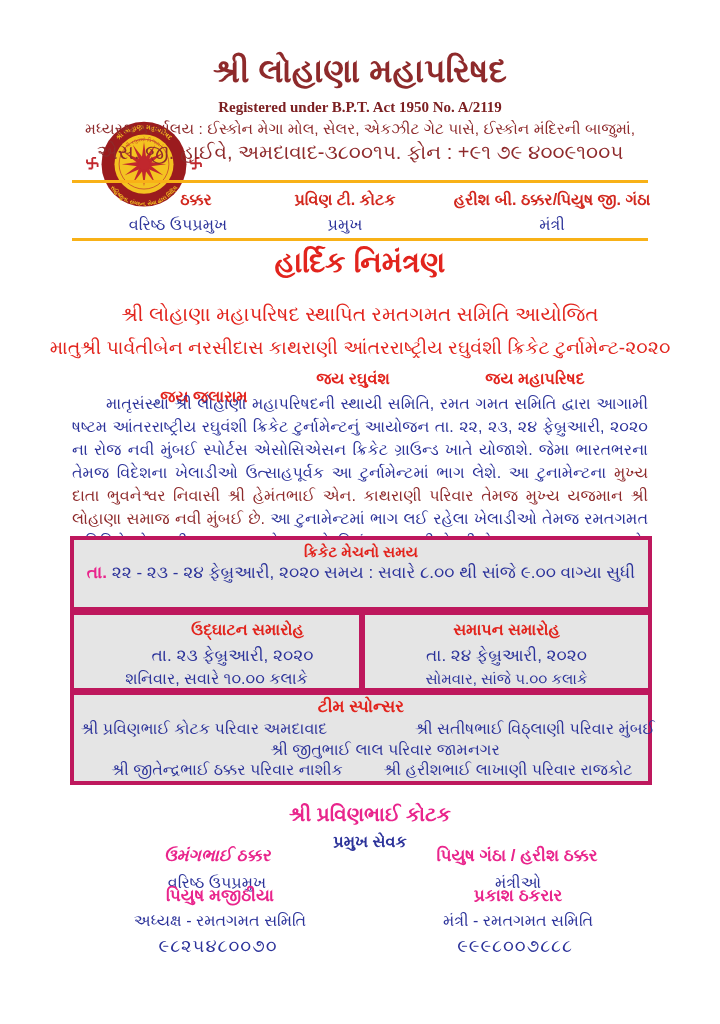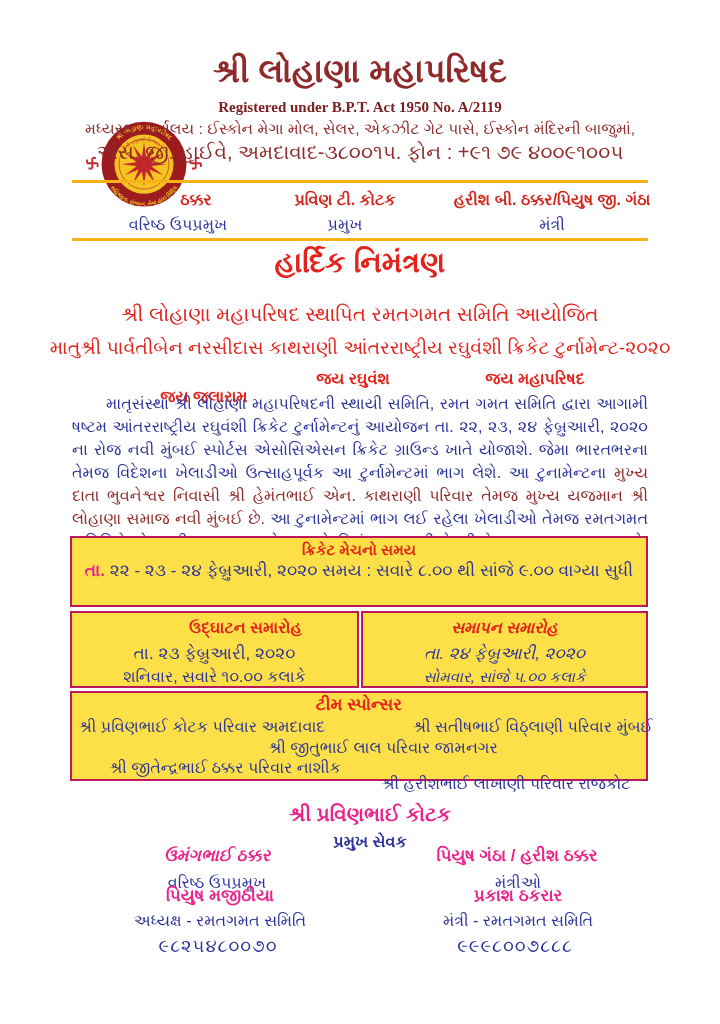--- a/index.html
+++ b/index.html
@@ -19,21 +19,21 @@
   .bluelink{color:#1d3bb0;}
   .serif{font-family:"Liberation Serif",serif;}
   .b{font-weight:bold;}
   .rule{position:absolute;left:72px;width:576px;height:3px;background:#f8b117;}
   .para{
     position:absolute;left:72px;top:392px;width:576px;
     font-size:16px;line-height:23px;text-align:justify;text-indent:34px;
     color:#2c339a;margin:0;
   }
   .para .hl{color:#8e2a2b;}
-  .rbox{position:absolute;border:2px solid #be185d;background:#fde047;}
+  .rbox{position:absolute;border:4px solid #be185d;background:#e5e5e5;}
   .boxtitle{position:absolute;left:0;width:100%;text-align:center;font-weight:bold;color:#e2241d;white-space:nowrap;}
   .boxline{position:absolute;left:0;width:100%;text-align:center;color:#2c339a;white-space:nowrap;}
   .sponsor{position:absolute;transform:translateX(-50%);color:#2c339a;font-size:16px;white-space:nowrap;}
   .logo{position:absolute;left:84px;top:110px;}
 </style>
 </head>
 <body>
 
 <div class="page">
 
@@ -113,37 +113,37 @@
 
   <div class="rbox" style="left:70px;top:536px;width:574px;height:67px;">
     <div class="boxtitle" style="top:3px;font-size:15px;">ક્રિકેટ મેચનો સમય</div>
     <div class="boxline" style="top:23px;font-size:17px;">
       <span class="pink b">તા.</span><span> ૨૨ - ૨૩ - ૨૪ ફેબ્રુઆરી, ૨૦૨૦ સમય : સવારે ૮.૦૦ થી સાંજે ૯.૦૦ વાગ્યા સુધી</span>
     </div>
   </div>
 
   <div class="rbox" style="left:70px;top:611px;width:285px;height:73px;">
     <div class="boxtitle" style="top:6px;font-size:16px;padding-left:31px;">ઉદ્ઘાટન સમારોહ</div>
-    <div class="boxline" style="top:31px;font-size:17px;">તા. ૨૩ ફેબ્રુઆરી, ૨૦૨૦</div>
+    <div class="boxline" style="top:31px;font-size:17px;padding-left:16px;">તા. ૨૩ ફેબ્રુઆરી, ૨૦૨૦</div>
     <div class="boxline" style="top:55px;font-size:16px;">શનિવાર, સવારે ૧૦.૦૦ કલાકે</div>
   </div>
 
-  <div class="rbox" style="left:361px;top:611px;width:283px;height:73px;font-style:italic;">
+  <div class="rbox" style="left:361px;top:611px;width:283px;height:73px;">
     <div class="boxtitle" style="top:6px;font-size:16px;">સમાપન સમારોહ</div>
     <div class="boxline" style="top:31px;font-size:17px;">તા. ૨૪ ફેબ્રુઆરી, ૨૦૨૦</div>
     <div class="boxline" style="top:55px;font-size:15px;">સોમવાર, સાંજે ૫.૦૦ કલાકે</div>
   </div>
 
   <div class="rbox" style="left:70px;top:691px;width:574px;height:86px;">
     <div class="boxtitle" style="top:2px;font-size:17px;">ટીમ સ્પોન્સર</div>
     <div class="sponsor" style="left:130px;top:25px;">શ્રી પ્રવિણભાઈ કોટક પરિવાર અમદાવાદ</div>
     <div class="sponsor" style="left:461px;top:25px;">શ્રી સતીષભાઈ વિઠ્લાણી પરિવાર મુંબઈ</div>
     <div class="sponsor" style="left:311px;top:46px;">શ્રી જીતુભાઈ લાલ પરિવાર જામનગર</div>
     <div class="sponsor" style="left:153px;top:66px;">શ્રી જીતેન્દ્રભાઈ ઠક્કર પરિવાર નાશીક</div>
-    <div class="sponsor" style="left:434px;top:82px;">શ્રી હરીશભાઈ લાખાણી પરિવાર રાજકોટ</div>
+    <div class="sponsor" style="left:434px;top:66px;">શ્રી હરીશભાઈ લાખાણી પરિવાર રાજકોટ</div>
   </div>
 
   <div class="cx pink b" style="left:370px;top:803px;font-size:20px;">શ્રી પ્રવિણભાઈ કોટક</div>
   <div class="cx navy b" style="left:370px;top:833px;font-size:16px;">પ્રમુખ સેવક</div>
 
   <div class="cx pink b" style="left:217px;top:846px;font-size:17px;font-style:italic;">ઉમંગભાઈ ઠક્કર</div>
   <div class="cx navy" style="left:217px;top:874px;font-size:16px;">વરિષ્ઠ ઉપપ્રમુખ</div>
 
   <div class="cx pink b" style="left:517px;top:846px;font-size:17px;">પિયુષ ગંઠા / હરીશ ઠક્કર</div>
   <div class="cx navy" style="left:518px;top:874px;font-size:16px;">મંત્રીઓ</div>

